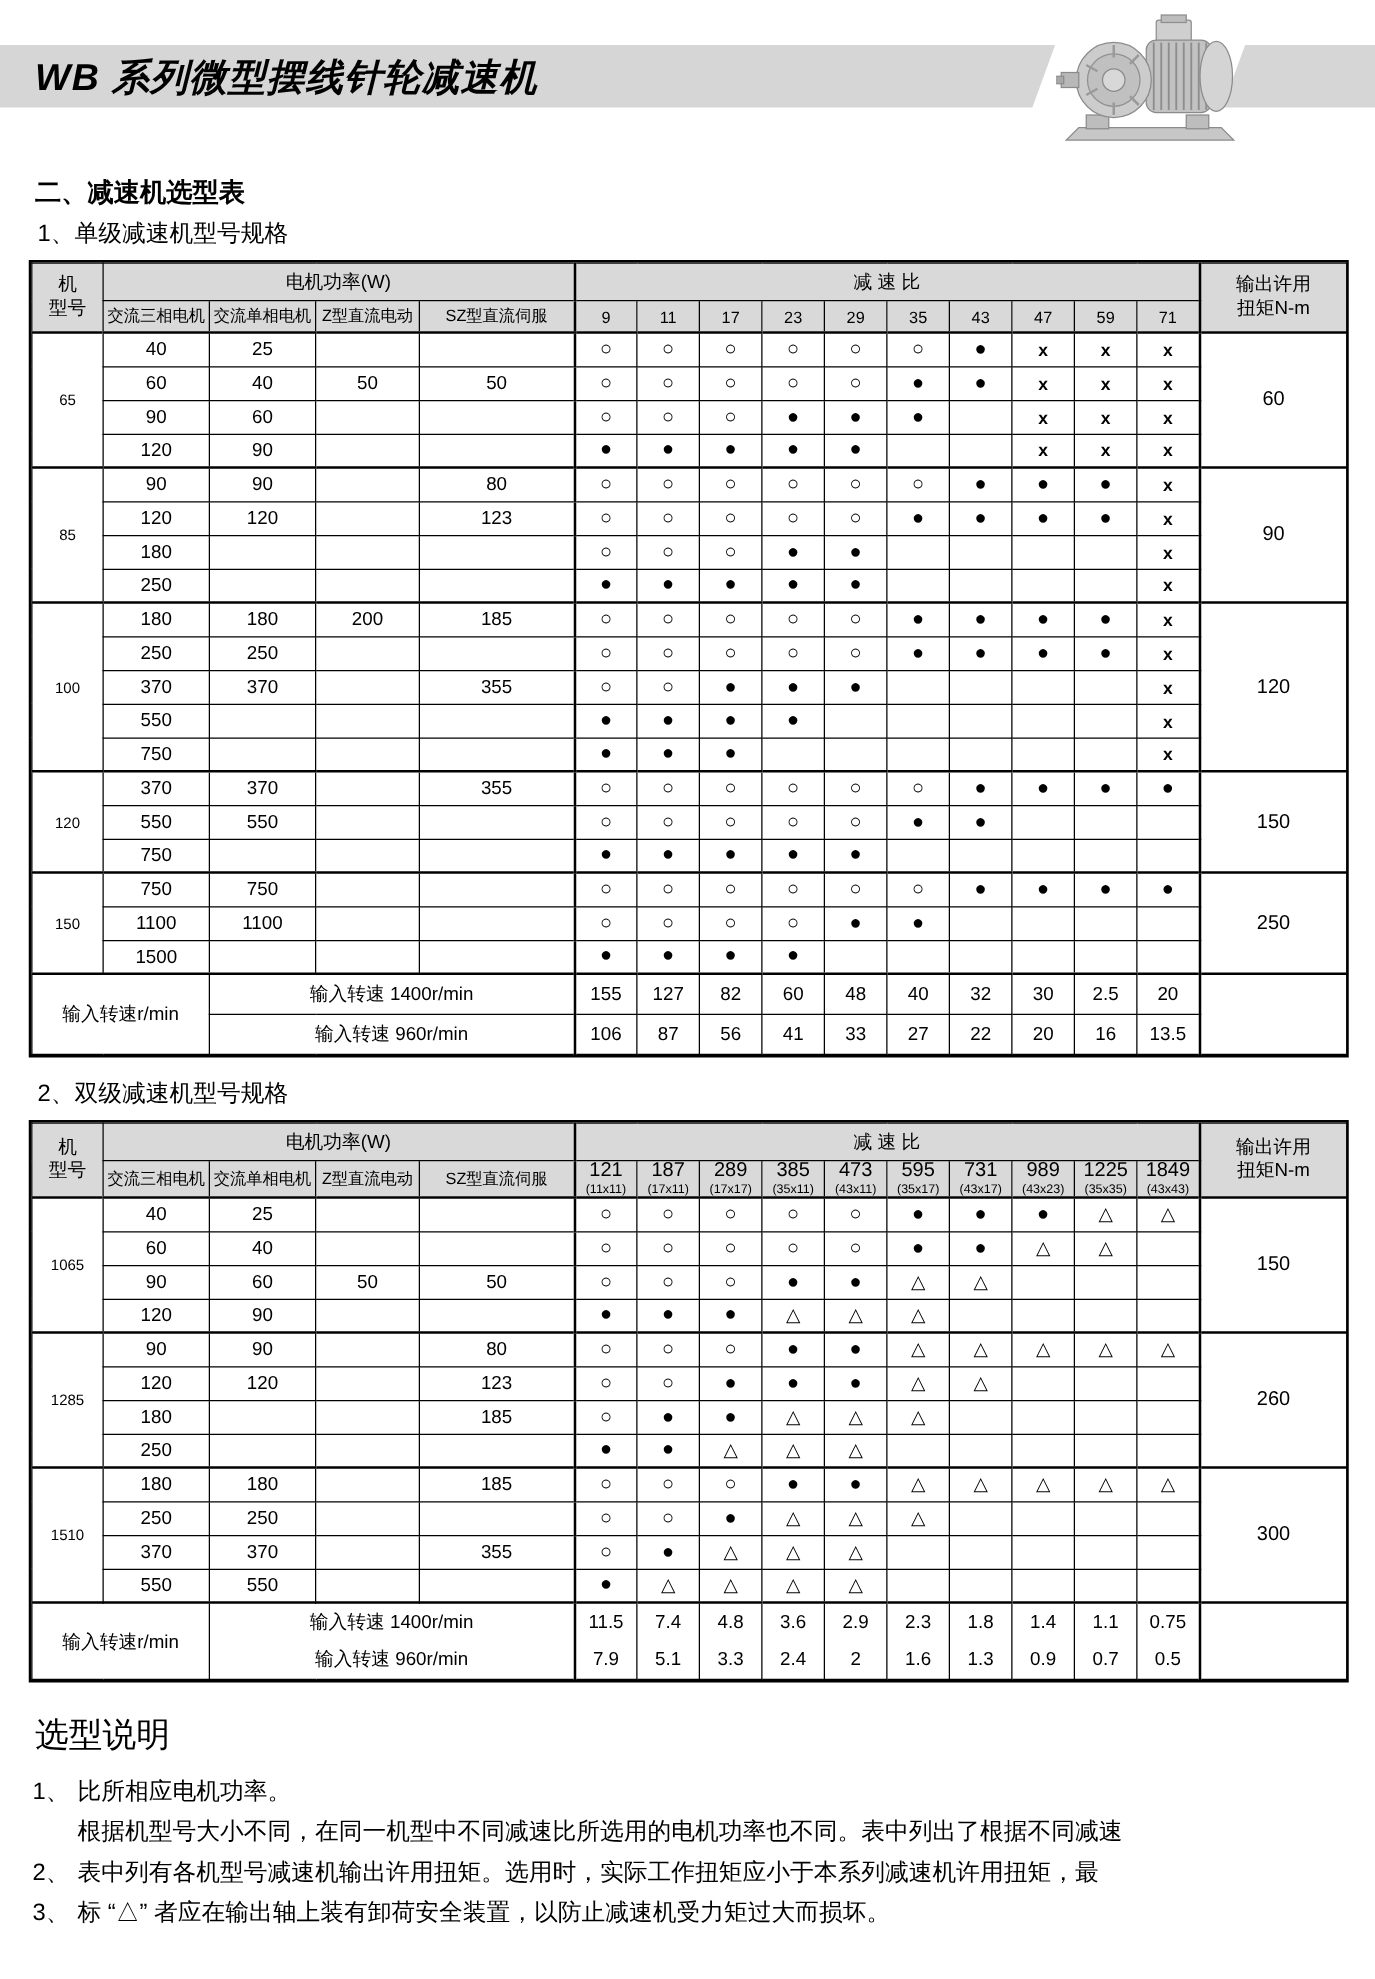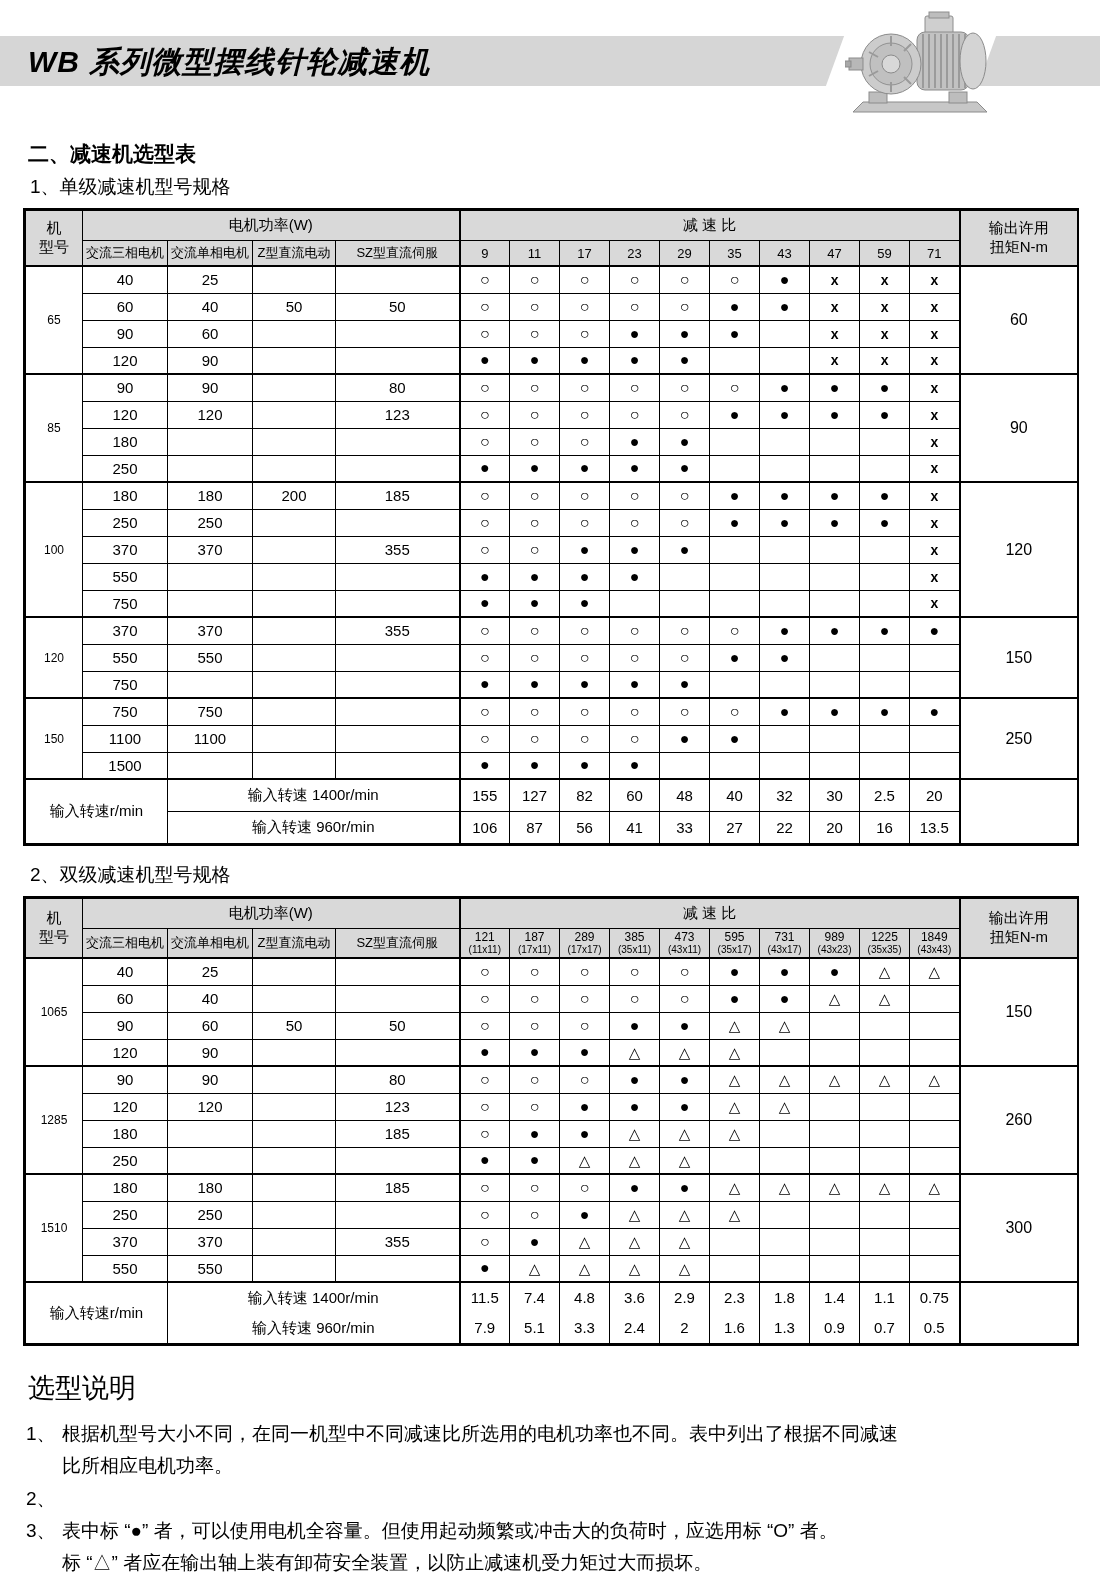--- a/index.html
+++ b/index.html
@@ -20,21 +20,21 @@
   
   .tablewrap{margin-left:23px;width:1052px;border:2px solid #000;box-sizing:content-box;}
   table{border-collapse:collapse;table-layout:fixed;width:1052px;}
   td,th{border:1px solid #000;padding:0;text-align:center;vertical-align:middle;font-weight:normal;overflow:hidden;}
   thead th{background:#d9d9d9;}
   tr.h1r th{height:29px;font-size:15px;}
   tr.h2r th{height:24px;font-size:13px;}
   #t2 tr.h2r th{height:28px;}
   tr.h2r th{border-bottom-width:2px;}
   .two-line div{line-height:1.25;}
-  .rt{font-size:12px;line-height:1.05;}
+  .rt{font-size:16px;line-height:1.05;}
   .rb{font-size:10px;line-height:1.1;}
   tbody tr.dr{height:27px;}
   td.model{font-size:12px;}
   td.pw{font-size:15px;}
   td.tq{font-size:16px;}
   td.mk{font-size:16px;line-height:1;}
   td.mk.x{font-size:14px;font-weight:bold;}
   td.mk.tri{font-size:15px;}
   tr.g-top td{border-top-width:2px;}
   .sec-l{border-left-width:2px !important;}
@@ -821,29 +821,29 @@
         </tr>
       </tbody>
     </table>
 </div>
 
 <div class="notes">
   <h3 class="notes-title">选型说明</h3>
   <div class="note">
     <div class="note-num">1、</div>
     <div class="note-body">
+      <div>比所相应电机功率。</div>
       <div>根据机型号大小不同，在同一机型中不同减速比所选用的电机功率也不同。表中列出了根据不同减速</div>
-      <div>比所相应电机功率。</div>
     </div>
   </div>
   <div class="note">
     <div class="note-num">2、</div>
     <div class="note-body">
+      <div>表中列有各机型号减速机输出许用扭矩。选用时，实际工作扭矩应小于本系列减速机许用扭矩，最</div>
     </div>
   </div>
   <div class="note">
     <div class="note-num">3、</div>
     <div class="note-body">
-      <div>表中标 “●” 者，可以使用电机全容量。但使用起动频繁或冲击大的负荷时，应选用标 “O” 者。</div>
       <div>标 “△” 者应在输出轴上装有卸荷安全装置，以防止减速机受力矩过大而损坏。</div>
     </div>
   </div>
 </div>
 
 </body></html>

